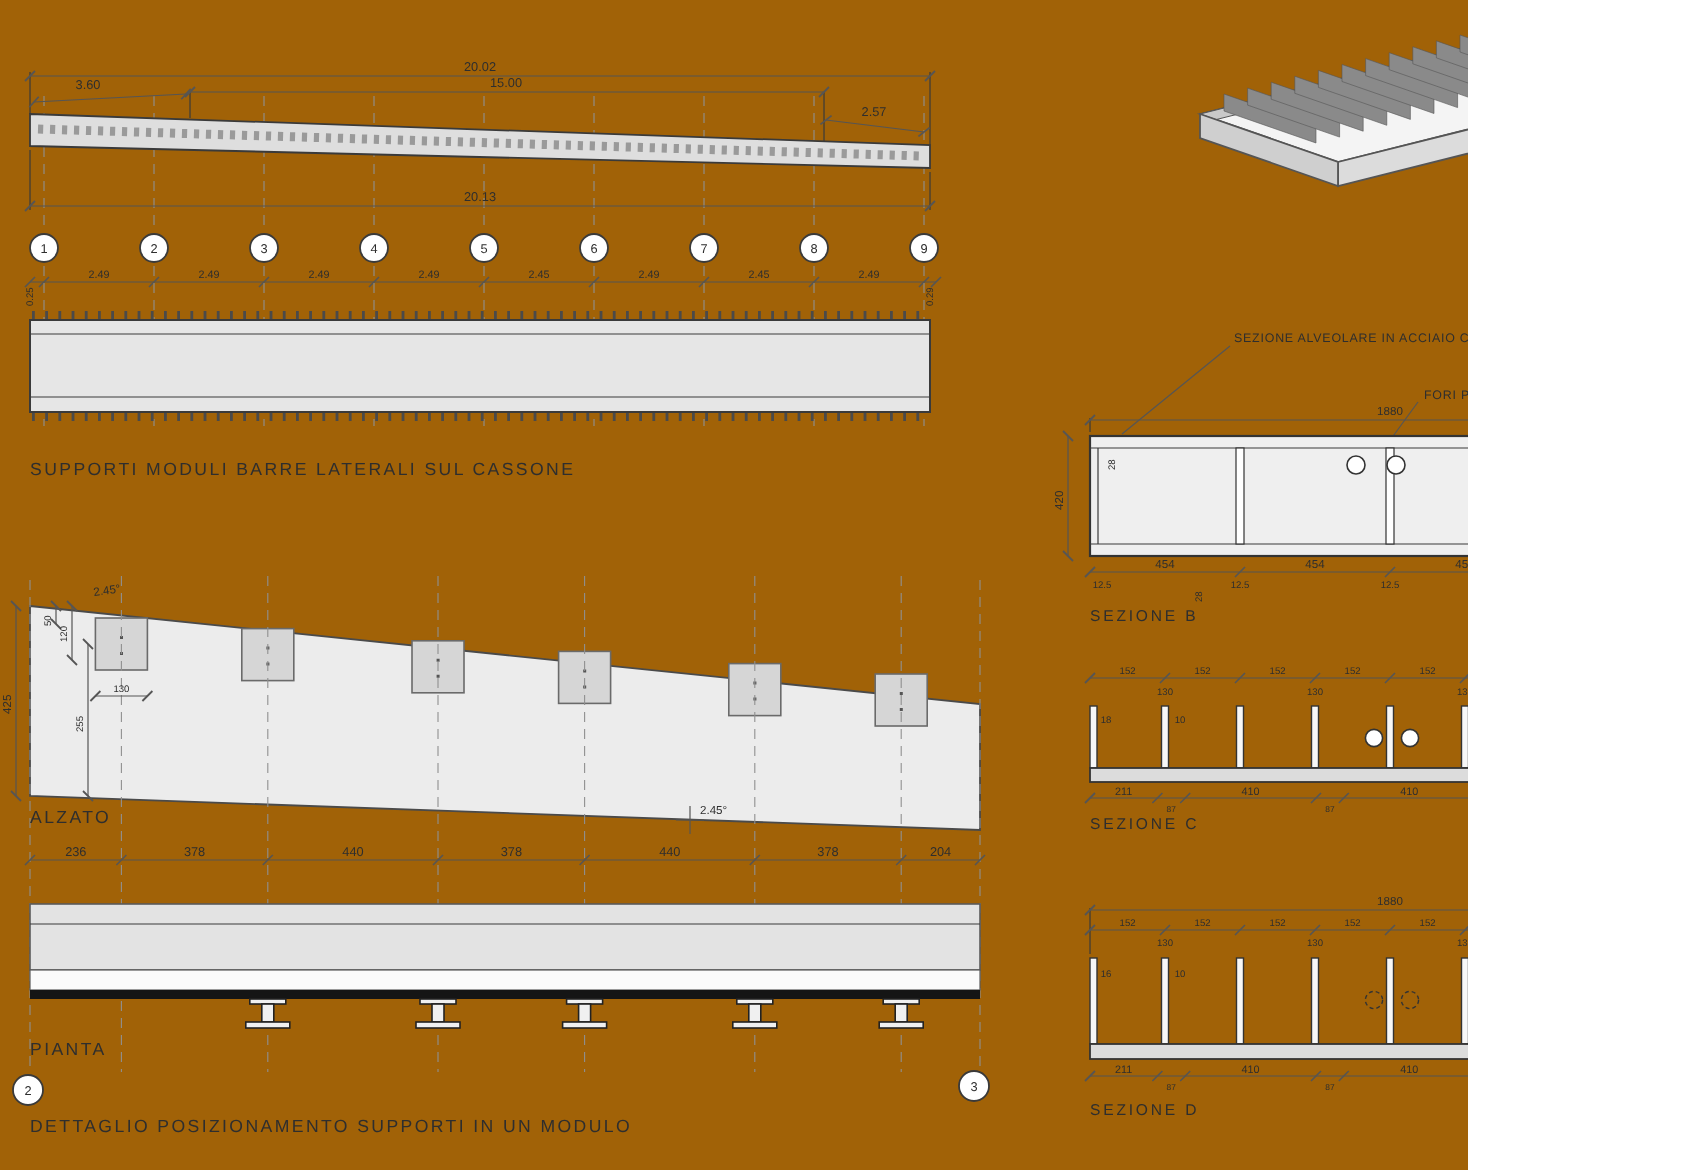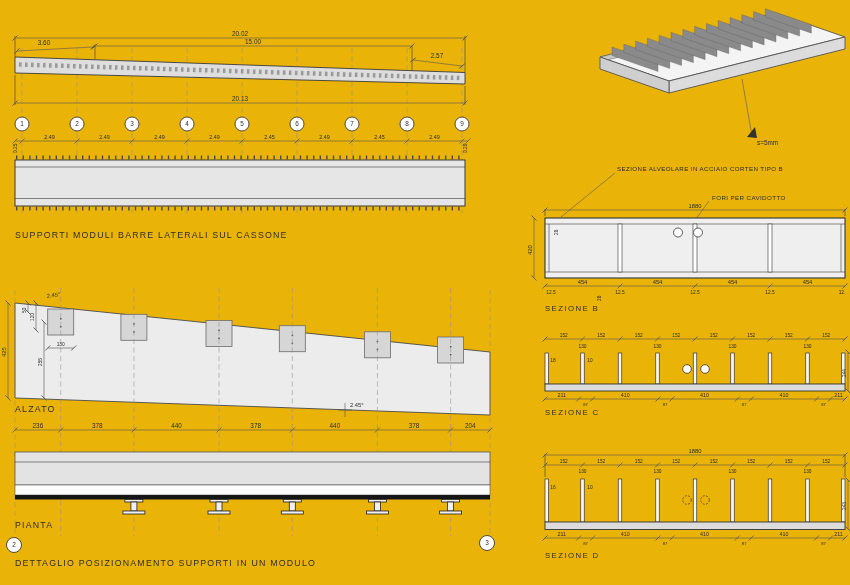--- a/index.html
+++ b/index.html
@@ -1,16 +1,16 @@
 <!DOCTYPE html>
 <html><head>
 <meta charset="utf-8">
 <style>
   html,body{margin:0;padding:0;background:#fff;}
-  .sheet{position:relative;width:850px;height:585px;background:#eab308;font-family:"Liberation Sans",sans-serif;overflow:hidden;}
+  .sheet{position:relative;width:734px;height:585px;background:#a16207;font-family:"Liberation Sans",sans-serif;overflow:hidden;}
   svg{display:block}
   text{fill:#2e2e2e;font-family:"Liberation Sans",sans-serif;}
   .m{text-anchor:middle}
   .t42{font-size:4.2px}
   .t45{font-size:4.8px}
   .t5{font-size:5.4px}
   .t55{font-size:5.8px}
   .t56{font-size:6.2px;letter-spacing:.4px}
   .t6{font-size:6.4px}
   .t7{font-size:7.8px;letter-spacing:1.4px}

